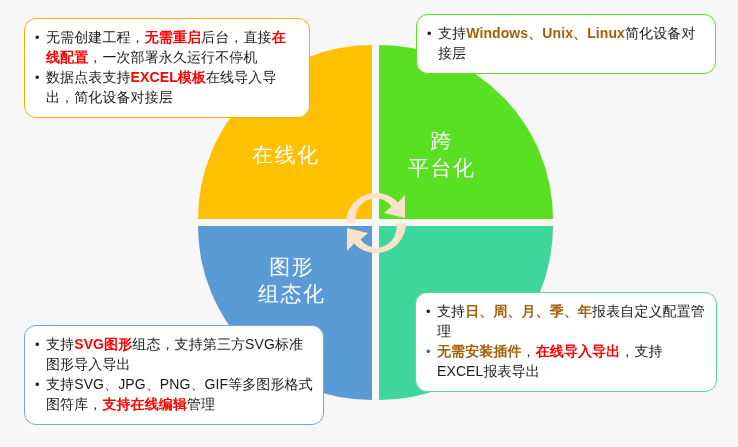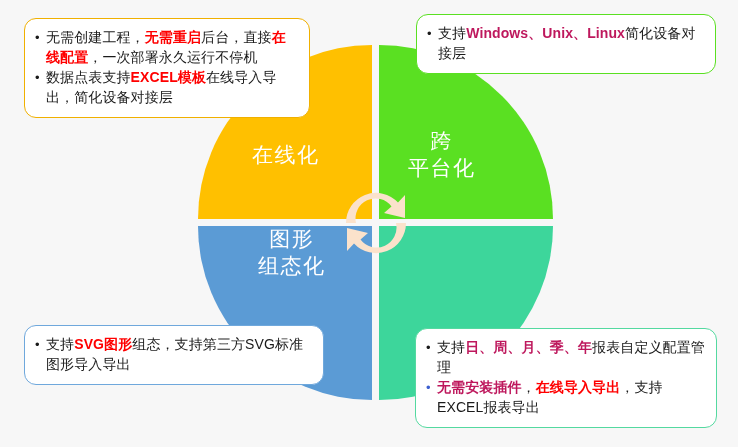--- a/index.html
+++ b/index.html
@@ -50,21 +50,21 @@
   .q-bl {
     left: 0; bottom: 0;
     border-radius: 0 0 0 174px;
   }
   .q-br {
     right: 0; bottom: 0;
     border-radius: 0 0 174px 0;
   }
   .lbl-tl { left: 54px;  top: 96px; }
   .lbl-tr { left: 210px; top: 82px; }
-  .lbl-bl { left: 60px;  top: 180px; }
+  .lbl-bl { left: 60px;  top: 208px; }
   .lbl-br { left: 202px; top: 196px; }
 
   
   #center-arrows {
     position: absolute;
     left: 50%;
     top: 50%;
     width: 82px;
     height: 82px;
     margin-left: -41px;
@@ -97,21 +97,21 @@
     content: "\2022";
     position: absolute;
     left: 2px;
     top: -0.5px;
     font-size: 13px;
     color: #1a1a1a;
   }
   .box li.blue-bullet::before { color: #3c5fd0; }
 
   .red  { color: #ff0000; font-weight: bold; }
-  .blue { color: #be185d; font-weight: bold; }
+  .blue { color: #a16207; font-weight: bold; }
   .red-u { color: #ff0000; font-weight: bold; text-decoration: underline; }
 
   
   #box-tl { left: 24px;  top: 18px;  width: 286px; border: 1.6px solid #f0b000; }
   #box-tr { left: 416px; top: 14px;  width: 300px; border: 1.6px solid #5ae022; }
   #box-bl { left: 24px;  top: 310px; width: 300px; border: 1.6px solid #6fa8dc; }
   #box-br { left: 415px; top: 292px; width: 302px; border: 1.6px solid #54d9a0; }
 
   #box-tl { z-index: 5; }
   #box-tr { z-index: 5; }
@@ -180,21 +180,22 @@
 
 <div class="box" id="box-tr" style="border-color: rgb(90, 224, 34);">
   <ul>
     <li><span>支持</span><span class="blue">Windows、Unix、Linux</span><span>简化设备对接层</span></li>
   </ul>
 </div>
 
 <div class="box" id="box-bl" style="border-color: rgb(111, 168, 220);">
   <ul>
     <li><span>支持</span><span class="red">SVG图形</span><span>组态，支持第三方SVG标准图形导入导出</span></li>
-  </ul>
-</div>
-
-<div class="box" id="box-br" style="border-color: rgb(84, 217, 160); margin-top: 36px;">
+    <li><span>支持SVG、JPG、PNG、GIF等多图形格式图符库，</span><span class="red">支持在线编辑</span><span>管理</span></li>
+  </ul>
+</div>
+
+<div class="box" id="box-br" style="border-color: rgb(84, 217, 160);">
   <ul>
     <li><span>支持</span><span class="blue">日、周、月、季、年</span><span>报表自定义配置管理</span></li>
     <li class="blue-bullet"><span class="blue">无需安装插件</span><span>，</span><span class="red">在线导入导出</span><span>，支持EXCEL报表导出</span></li>
   </ul>
 </div>
 
 </body></html>

